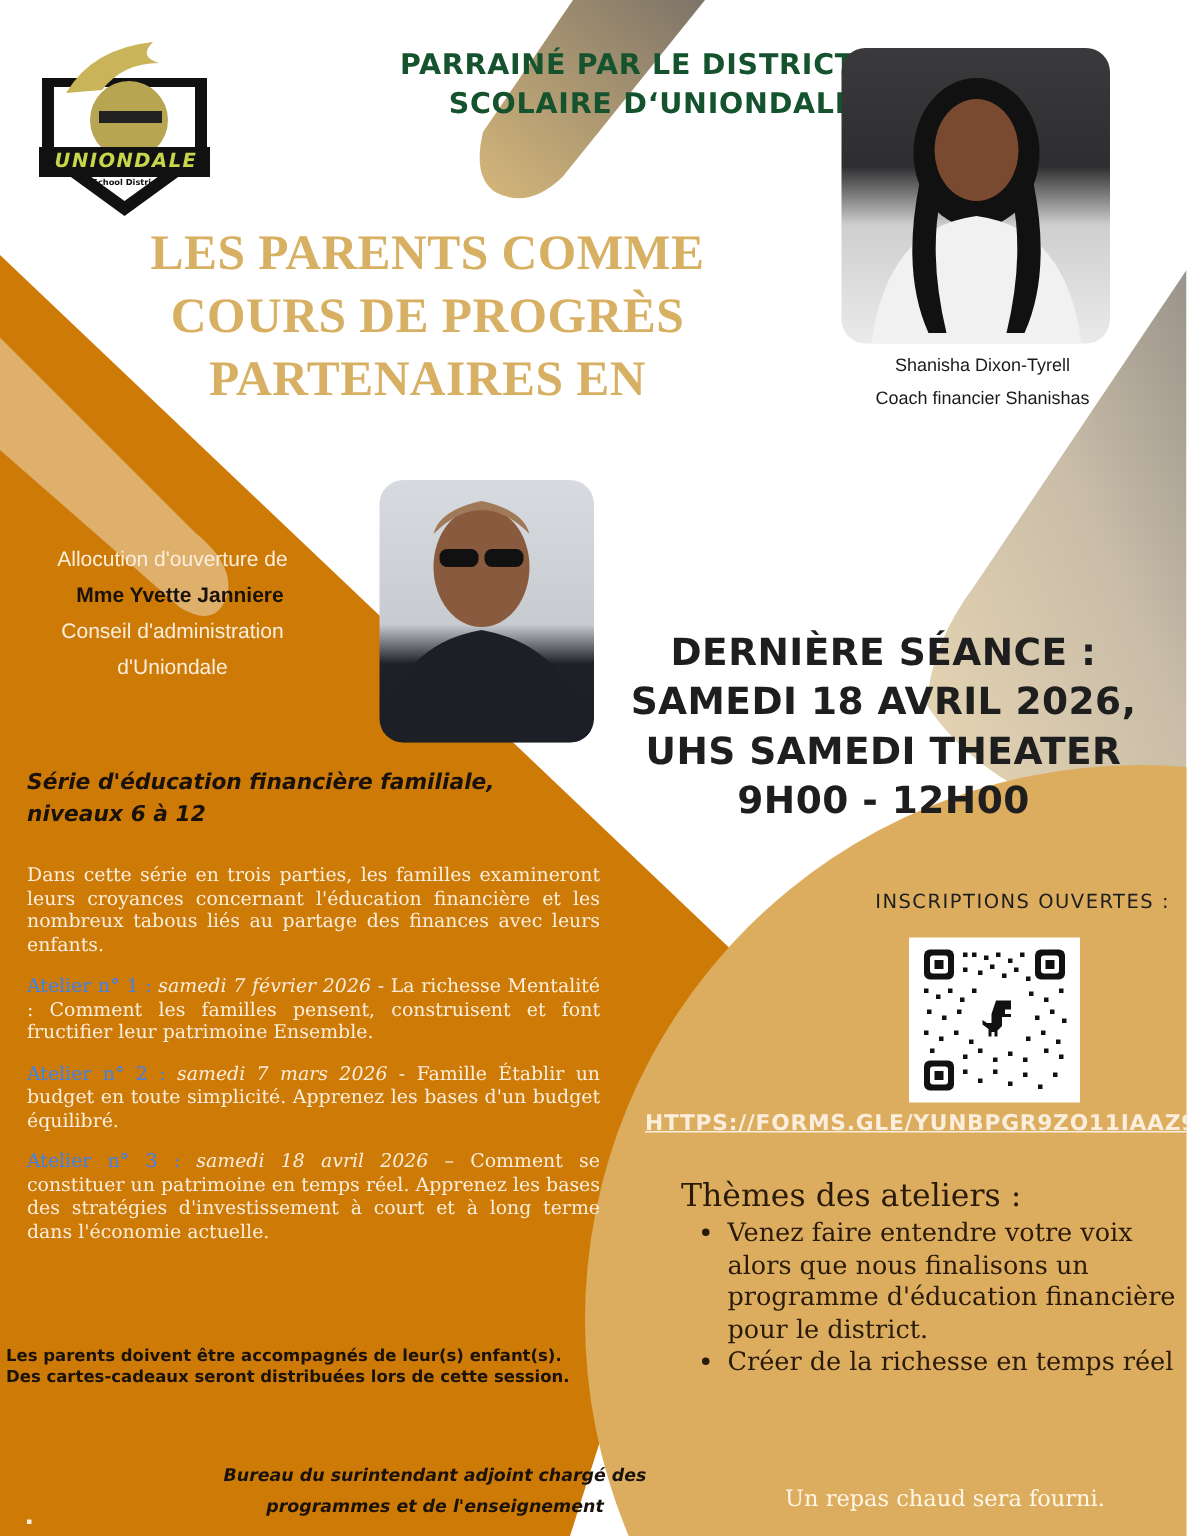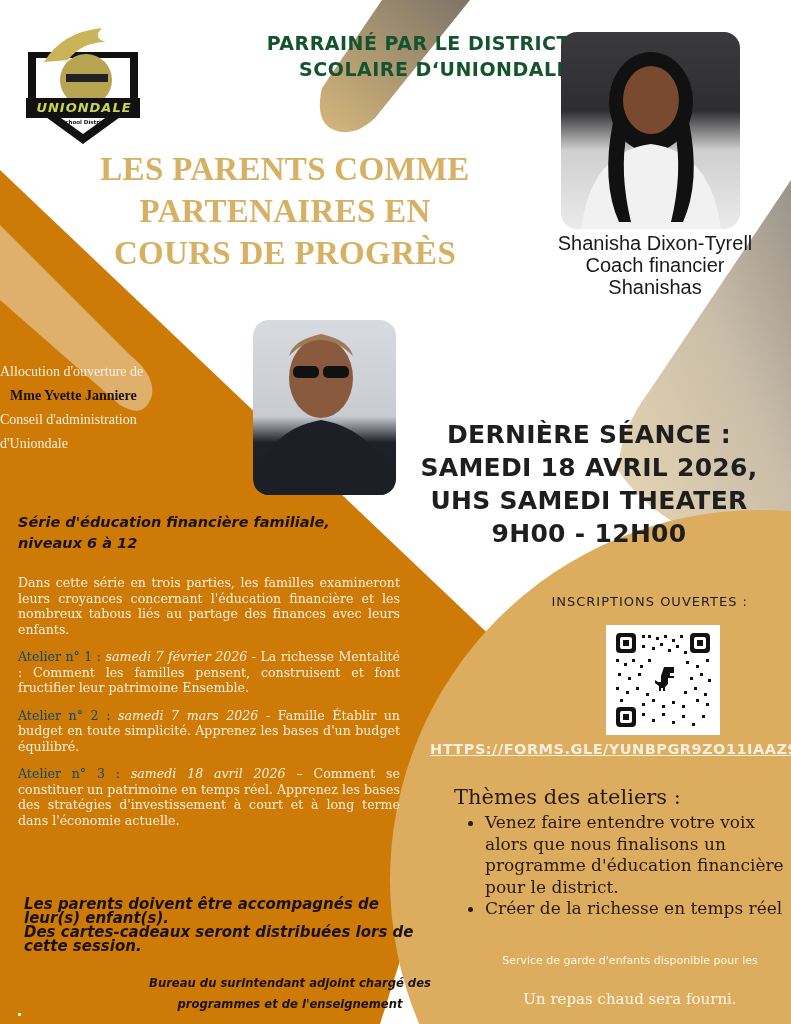--- a/index.html
+++ b/index.html
@@ -7,39 +7,39 @@
   .abs { position: absolute; }
   svg.bg { position: absolute; left: 0; top: 0; }
 
   .sponsor { left: 180px; top: 30px; width: 390px; text-align: right; font-family: "DejaVu Sans", sans-serif; font-weight: bold; font-size: 19px; line-height: 26px; color: #14532d; letter-spacing: 0.5px; }
   .title { left: 50px; top: 148px; width: 470px; text-align: center; font-family: Liberation Serif, serif; font-weight: bold; font-size: 33px; line-height: 42px; color: #d7b063; letter-spacing: 0.3px; }
 
   .photo { border-radius: 16px; overflow: hidden; }
   .photo1 { left: 561px; top: 32px; width: 179px; height: 197px; background: linear-gradient(180deg,#3a3a3c 0%,#2e2e30 40%,#cfcfcf 60%,#eaeaea 100%); }
   .photo2 { left: 253px; top: 320px; width: 143px; height: 175px; background: linear-gradient(180deg,#d7dade 0%,#c8ccd0 55%,#1e2227 70%,#1a1d21 100%); }
 
-  .caption1 { left: 540px; top: 232px; width: 230px; text-align: center; font-family: "Liberation Sans", sans-serif; font-size: 20px; line-height: 22px; color: #1a1a1a; }
-
-  .alloc { left: 0px; top: 360px; width: 230px; text-align: left; font-family: Liberation Serif, serif; font-size: 14px; line-height: 24px; color: #fbeedd; }
+  .caption1 { left: 540px; top: 232px; width: 230px; text-align: center; font-family: "Liberation Sans", sans-serif; font-size: 12px; line-height: 22px; color: #1a1a1a; }
+
+  .alloc { left: 0px; top: 360px; width: 230px; text-align: center; font-family: Liberation Sans, sans-serif; font-size: 14px; line-height: 24px; color: #fbeedd; }
   .alloc .name { color: #1a120a; font-weight: bold; margin-left: 10px; }
 
   .event { left: 404px; top: 418px; width: 370px; text-align: center; font-family: "DejaVu Sans", sans-serif; font-weight: bold; font-size: 25px; line-height: 33px; color: #1e1e1e; letter-spacing: 0.3px; }
 
   .series { left: 18px; top: 512px; width: 380px; font-family: "DejaVu Sans", sans-serif; font-weight: bold; font-size: 14.5px; line-height: 21px; color: #1a120a; font-style: italic; }
 
   .body { left: 18px; top: 575px; width: 382px; font-family: "DejaVu Serif", serif; font-size: 12.6px; line-height: 15.5px; color: #fbeedd; text-align: justify; }
   .body p { margin: 0 0 12px 0; }
-  .body .lbl { color: #0c4a6e; }
+  .body .lbl { color: #3b82f6; }
   .body .dt { font-style: italic; }
 
-  .notes { left: 24px; top: 897px; width: 400px; font-family: "DejaVu Sans", sans-serif; font-weight: bold; font-size: 15px; line-height: 14px; color: #1a120a; font-style: italic; }
+  .notes { left: 4px; top: 897px; width: 400px; font-family: "DejaVu Sans", sans-serif; font-weight: bold; font-size: 11px; line-height: 14px; color: #1a120a; }
   .bureau { left: 140px; top: 973px; width: 300px; text-align: center; font-family: "DejaVu Sans", sans-serif; font-weight: bold; font-style: italic; font-size: 11.6px; line-height: 21px; color: #1a120a; }
   .dot { left: 18px; top: 1013px; width: 3px; height: 3px; background: #fbeedd; }
 
-  .insc { left: 528px; top: 594px; width: 230px; text-align: right; padding-right: 10px; box-sizing: border-box; font-family: "DejaVu Sans", sans-serif; font-size: 13px; letter-spacing: 1px; color: #1e1e1e; }
+  .insc { left: 560px; top: 594px; width: 230px; text-align: right; padding-right: 10px; box-sizing: border-box; font-family: "DejaVu Sans", sans-serif; font-size: 13px; letter-spacing: 1px; color: #1e1e1e; }
   .qr { left: 606px; top: 625px; width: 114px; height: 110px; background: #fff; }
   .link { left: 430px; top: 741px; width: 360px; text-align: center; font-family: "DejaVu Sans", sans-serif; font-weight: bold; font-size: 14.5px; color: #fbeedd; text-decoration: underline; letter-spacing: 0.5px; }
 
   .themes { left: 438px; top: 784px; width: 345px; font-family: "DejaVu Serif", serif; color: #2a1a0a; margin-left: 16px; }
   .themes h3 { margin: 0; font-size: 21px; font-weight: normal; line-height: 26px; }
   .themes ul { margin: 2px 0 0 0; padding-left: 31px; font-size: 17px; line-height: 21.6px; }
   .childcare { left: 470px; top: 953px; width: 320px; text-align: center; font-family: "DejaVu Sans", sans-serif; font-size: 11px; line-height: 15px; color: #fff6e6; }
   .childcare .l2 { font-size: 12.5px; }
   .meal { left: 470px; top: 990px; width: 320px; text-align: center; font-family: "DejaVu Serif", serif; font-size: 15px; color: #fff6e6; }
 </style>
@@ -83,22 +83,22 @@
   <div class="abs" style="left:30px;top:97px;width:64px;text-align:center;font-family:'DejaVu Sans',sans-serif;font-weight:bold;font-size:5.5px;color:#111;">School District</div>
 </div>
 
 <div class="abs sponsor">
   <div>PARRAINÉ PAR LE DISTRICT</div>
   <div>SCOLAIRE D‘UNIONDALE</div>
 </div>
 
 <div class="abs title">
   <div>LES PARENTS COMME</div>
+  <div>COURS DE PROGRÈS</div>
   <div>PARTENAIRES EN</div>
-  <div>COURS DE PROGRÈS</div>
 </div>
 
 <div class="abs photo photo1">
   <svg width="179" height="197" viewBox="0 0 179 197">
     <ellipse cx="90" cy="70" rx="42" ry="50" fill="#111"></ellipse>
     <ellipse cx="90" cy="68" rx="28" ry="34" fill="#7a4a30"></ellipse>
     <path d="M20 197 Q30 120 90 112 Q150 120 160 197 Z" fill="#f1f1f1"></path>
     <path d="M52 90 Q40 150 58 190 L70 190 Q58 140 66 100 Z" fill="#111"></path>
     <path d="M128 90 Q140 150 122 190 L110 190 Q122 140 114 100 Z" fill="#111"></path>
   </svg>
@@ -224,15 +224,14 @@
 
 <div class="abs themes">
   <h3>Thèmes des ateliers :</h3>
   <ul>
     <li>Venez faire entendre votre voix alors que nous finalisons un programme d'éducation financière pour le district.</li>
     <li>Créer de la richesse en temps réel</li>
   </ul>
 </div>
 
 <div class="abs childcare">
-  <div>Service de garde d'enfants disponible pour les</div>
 </div>
 <div class="abs meal">Un repas chaud sera fourni.</div>
 
 </body></html>

